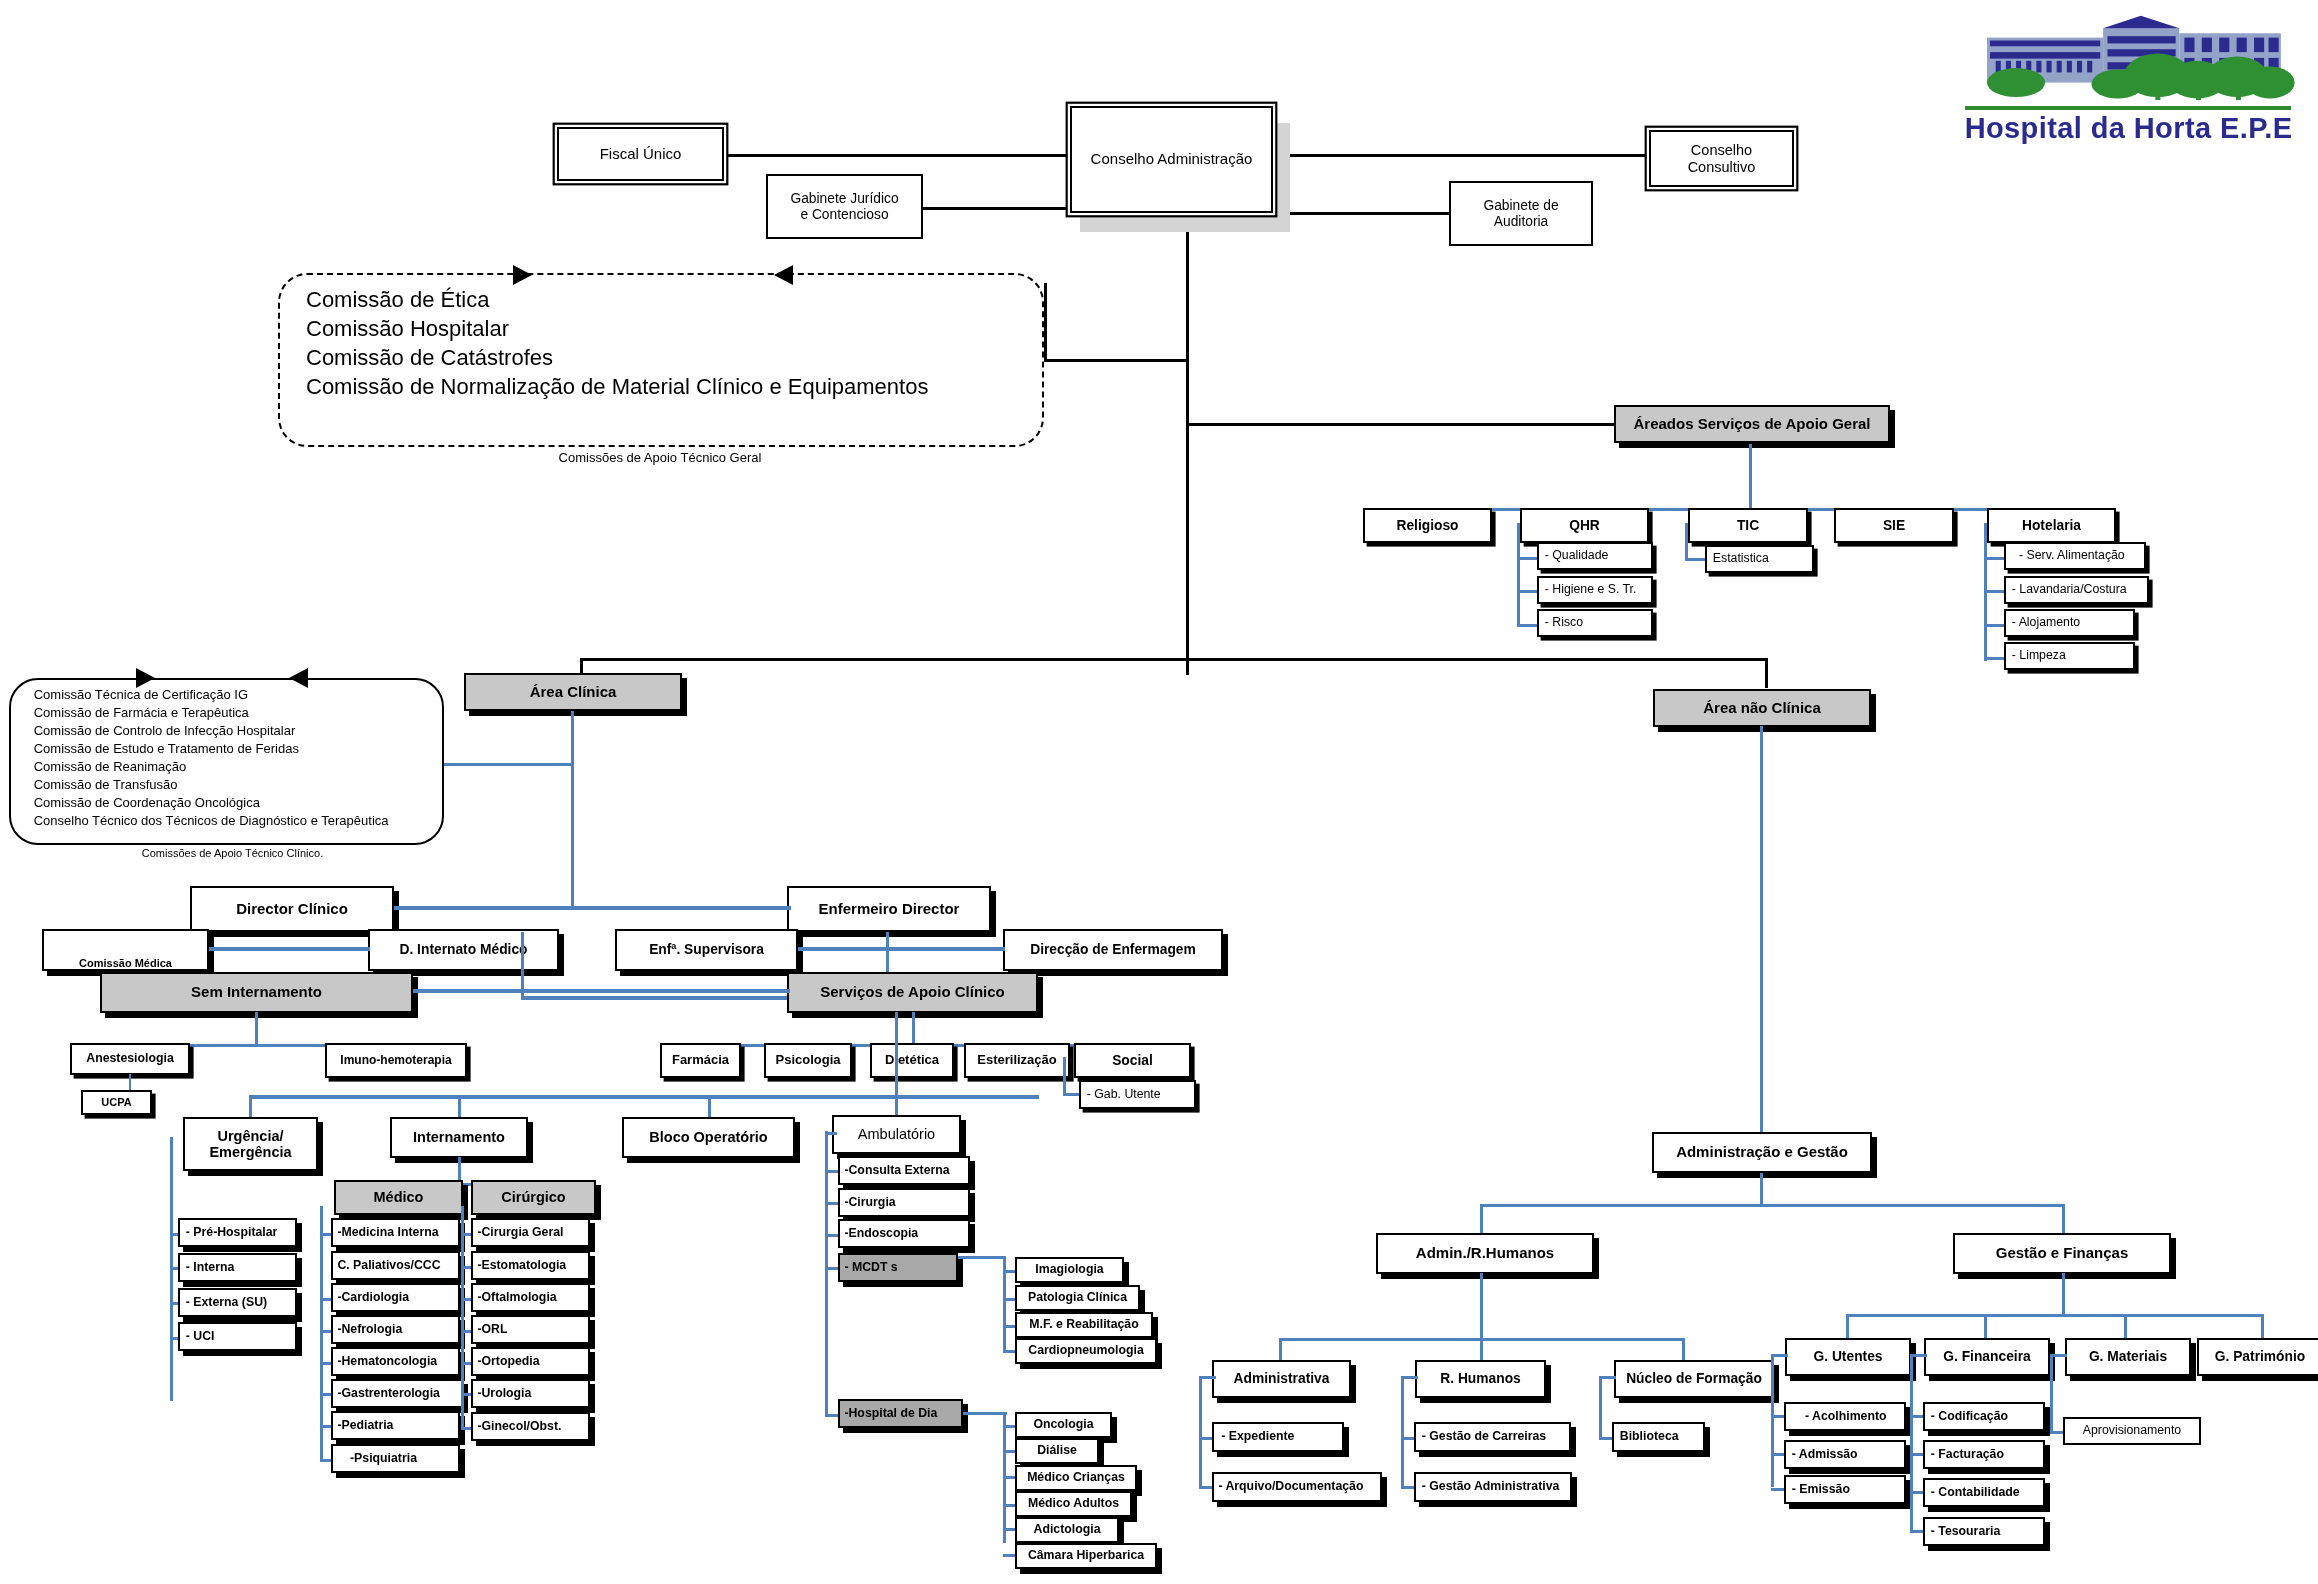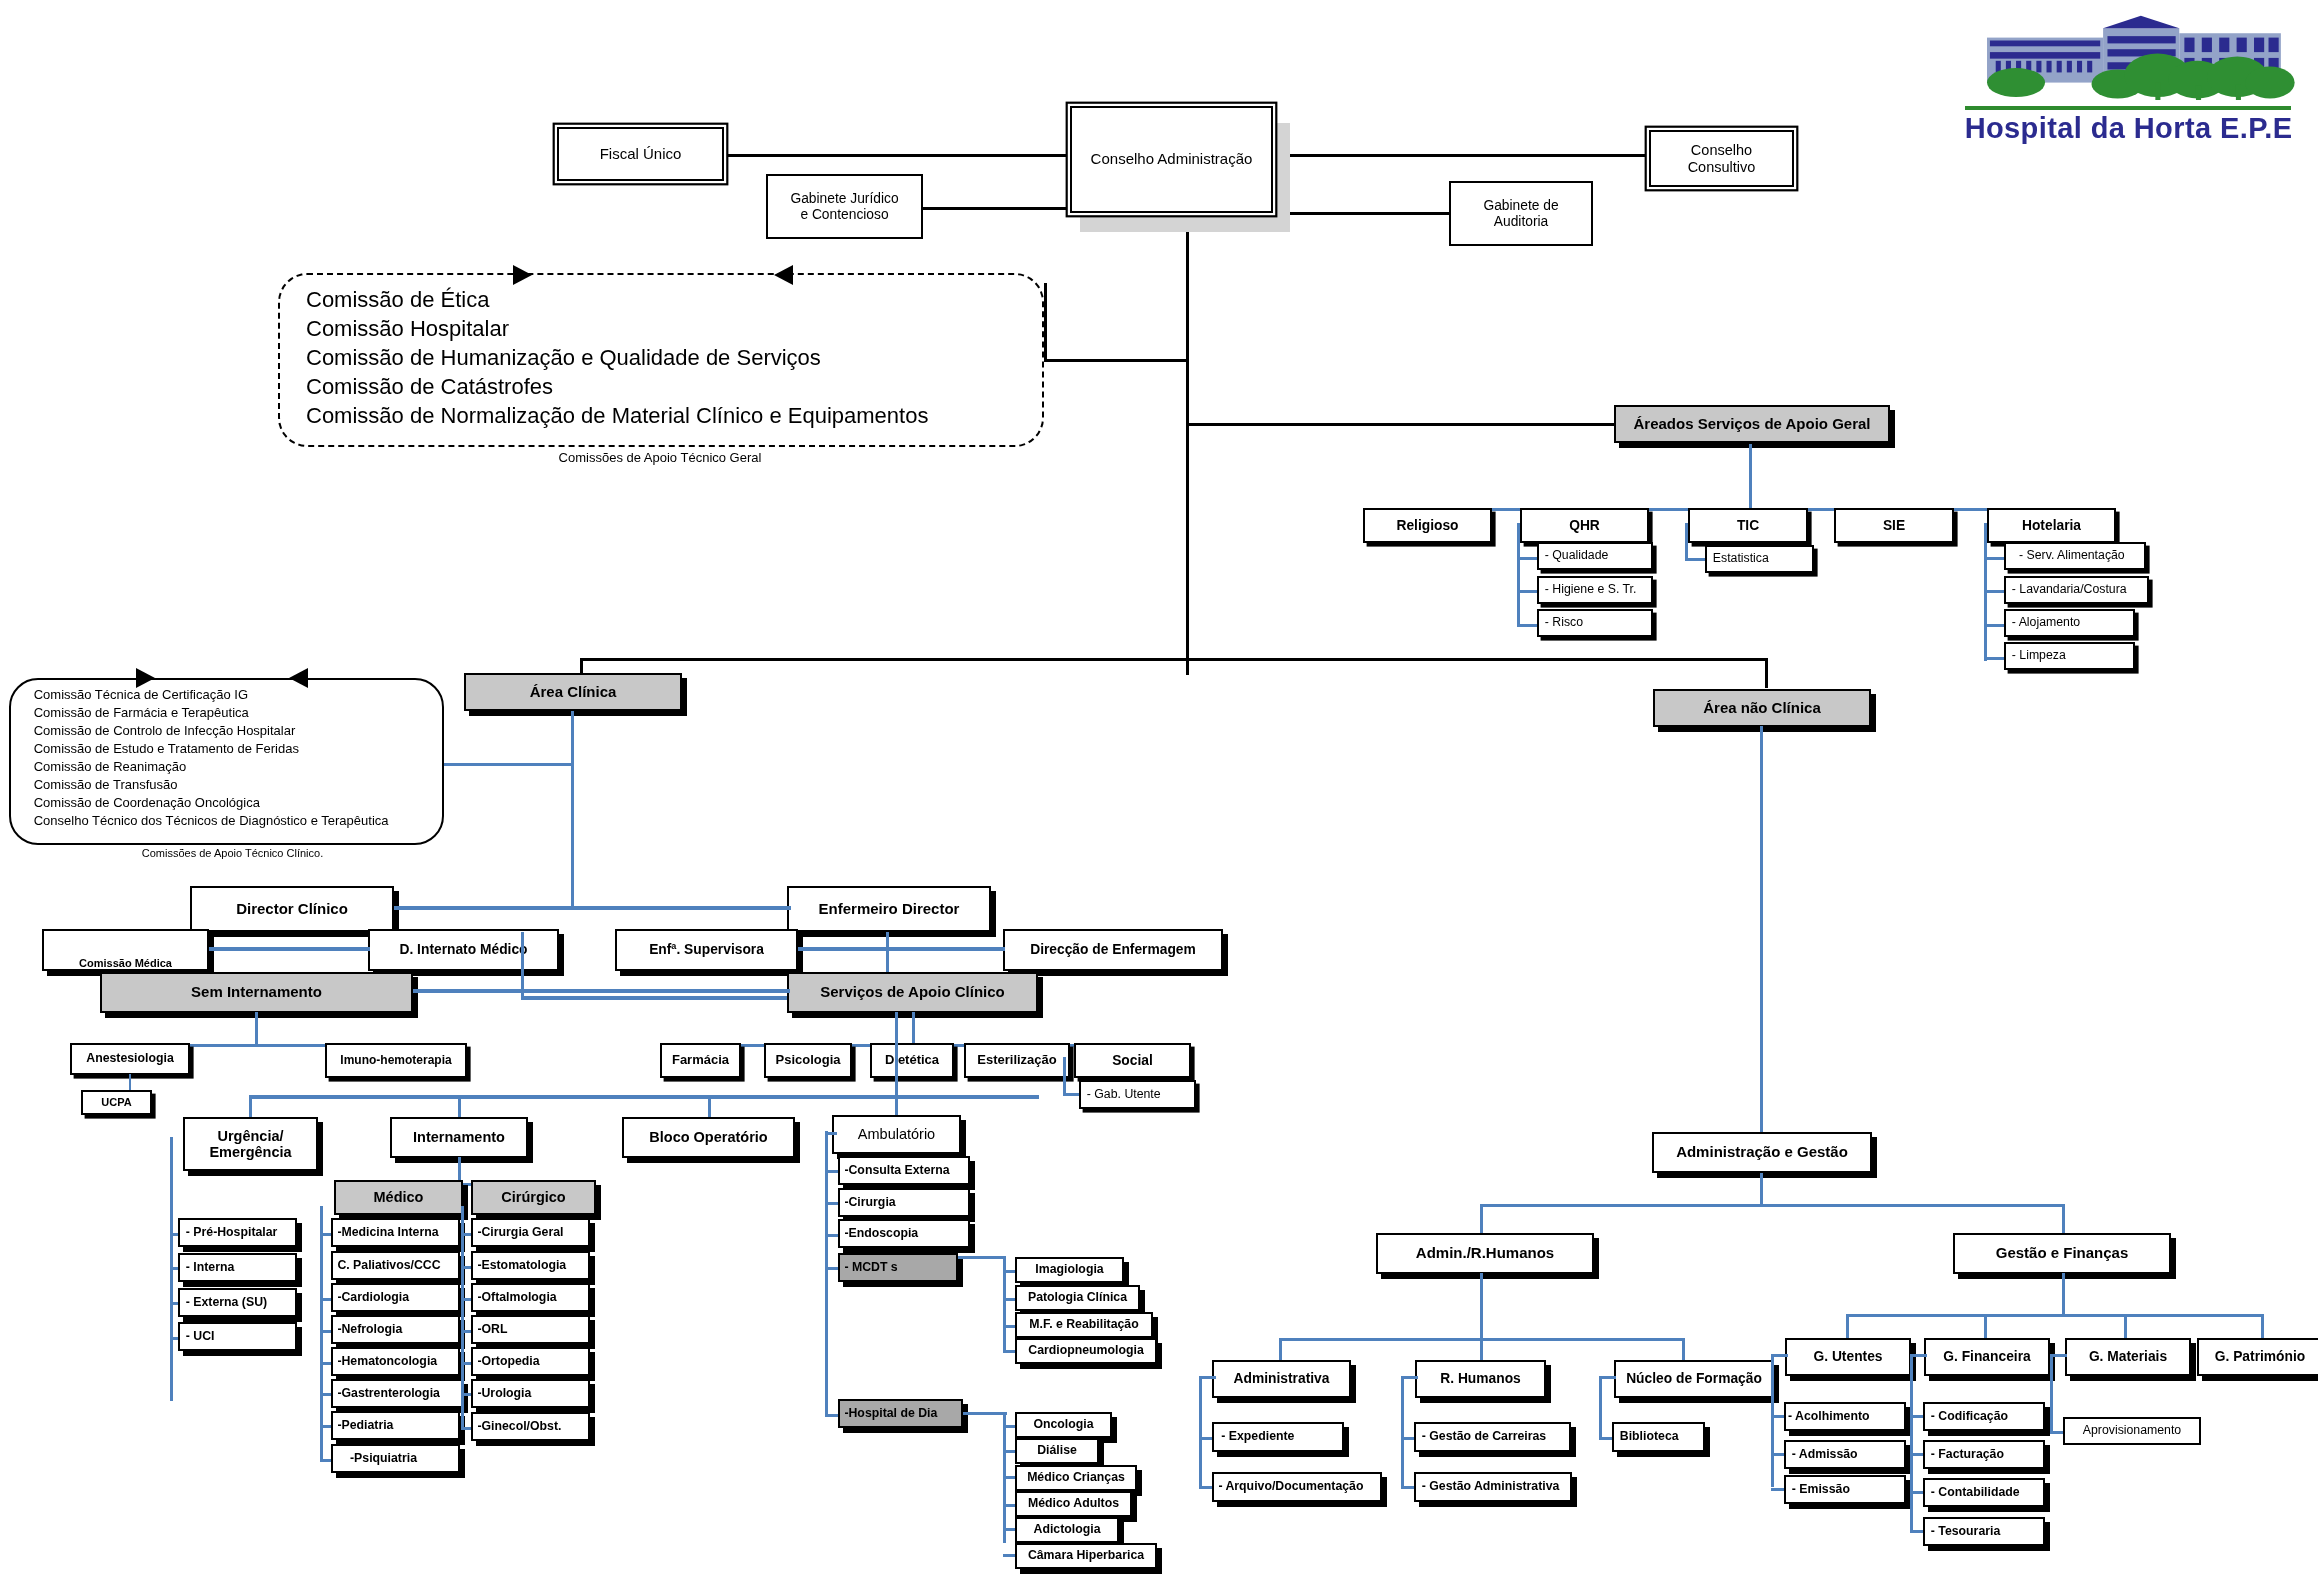--- a/index.html
+++ b/index.html
@@ -141,21 +141,20 @@
 
   <div class="node dbl" style="left:1649px;top:130px;width:145px;height:57px;font-size:14.5px;flex-direction:column;">
     <span>Conselho</span>
     <span>Consultivo</span>
   </div>
 
   <div class="callout dashed" style="left:278px;top:273px;width:766px;height:174px;">
     <ul style="margin:11.6px 0 0 26px;">
       <li style="font-size:22px;height:29px;">Comissão de Ética</li>
       <li style="font-size:22px;height:29px;">Comissão Hospitalar</li>
-      <li style="font-size:22px;height:29px;">Comissão de Humanização e Qualidade de Serviços</li>
       <li style="font-size:22px;height:29px;">Comissão de Catástrofes</li>
       <li style="font-size:22px;height:29px;">Comissão de Normalização de Material Clínico e Equipamentos</li>
     </ul>
   </div>
   <div class="arrow right" style="left:513px;top:265px;"></div>
   <div class="arrow left" style="left:774px;top:265px;"></div>
   <div class="caption" style="left:406px;top:450px;width:508px;font-size:13px;">Comissões de Apoio Técnico Geral</div>
 
   <div class="node blk grey bold" style="left:1614px;top:405px;width:276px;height:38px;font-size:15px;">
     <span>Áreados Serviços de Apoio Geral</span>
@@ -594,21 +593,21 @@
     </div>
   <div class="node blk bold" style="left:2197px;top:1338px;width:126px;height:38px;font-size:13.8px;">
     <span>G. Património</span>
     </div>
 
   <div class="ln" style="left:1771px;top:1354px;width:2.9px;height:133px;"></div>
   <div class="ln" style="left:1771px;top:1354px;width:17.4px;height:2.9px;"></div>
   <div class="ln" style="left:1771px;top:1415px;width:17.4px;height:2.9px;"></div>
   <div class="ln" style="left:1771px;top:1453px;width:17.4px;height:2.9px;"></div>
   <div class="ln" style="left:1771px;top:1488px;width:17.4px;height:2.9px;"></div>
-  <div class="node blk bold" style="left:1784px;top:1402px;width:122px;height:29px;font-size:12.3px;justify-content:flex-start;padding-left:2px;">
+  <div class="node blk bold" style="left:1784px;top:1402px;width:122px;height:29px;font-size:12.3px;justify-content:flex-start;padding-left:19px;">
     <span>- Acolhimento</span>
     </div>
   <div class="node blk bold" style="left:1784px;top:1440px;width:122px;height:29px;font-size:12.3px;justify-content:flex-start;padding-left:5.8px;">
     <span>- Admissão</span>
     </div>
   <div class="node blk bold" style="left:1784px;top:1475px;width:122px;height:29px;font-size:12.3px;justify-content:flex-start;padding-left:5.8px;">
     <span>- Emissão</span>
     </div>
 
   <div class="ln" style="left:1910px;top:1354px;width:2.9px;height:178px;"></div>

